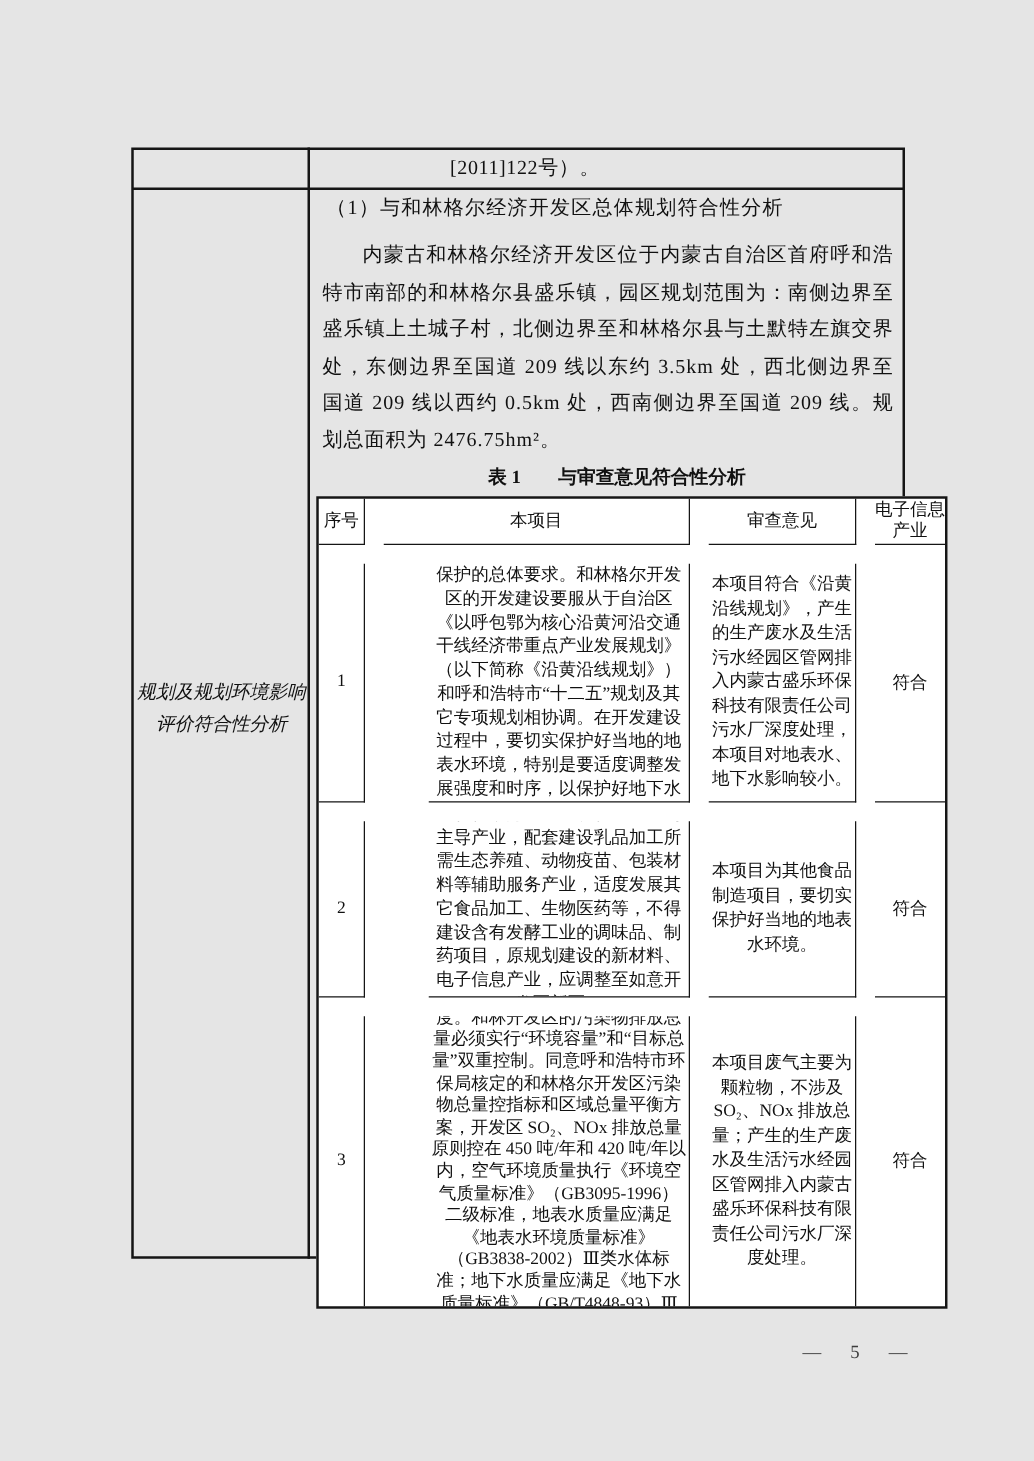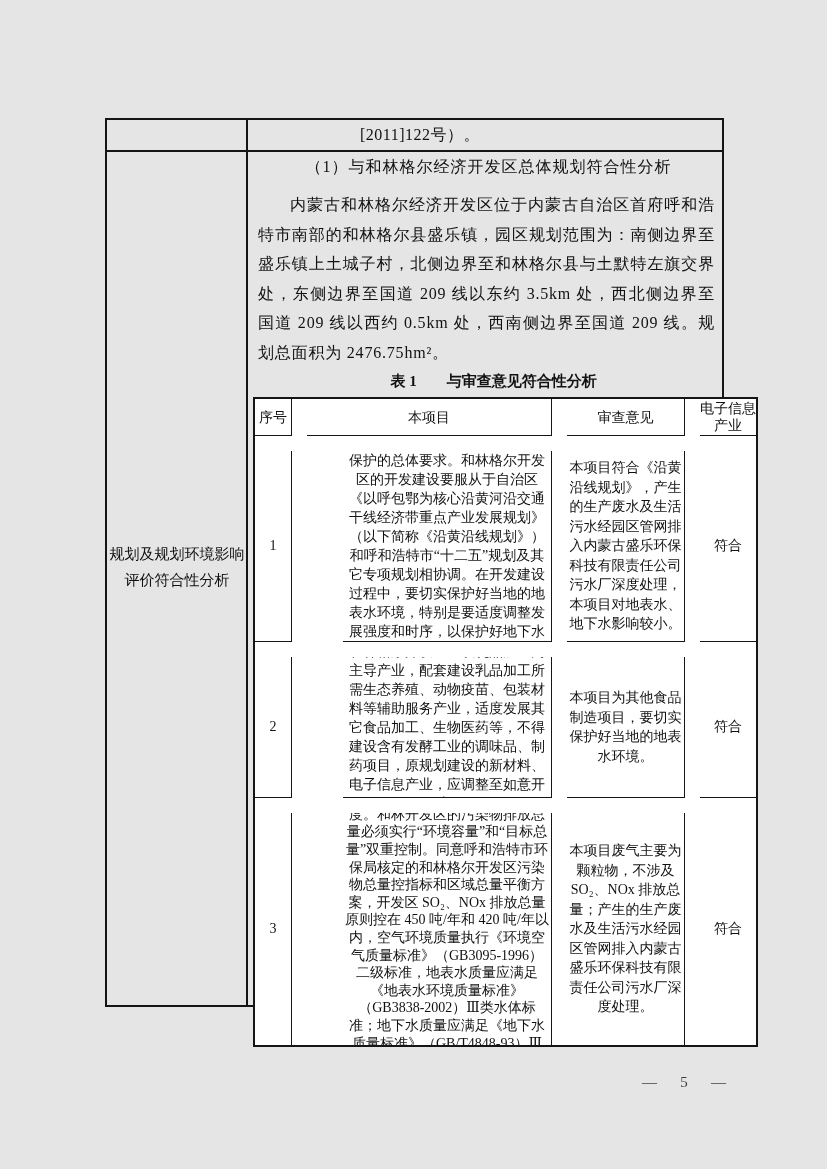--- a/index.html
+++ b/index.html
@@ -21,26 +21,26 @@
   .divider-v {
     position:absolute; left:246px; top:118px; width:2px; height:889px;
     background:#151515;
   }
   .doc-number {
     position:absolute; left:360px; top:123px; font-size:16px; line-height:24px;
     letter-spacing:0.5px;
   }
   .row-label {
     position:absolute; left:109px; top:541px; width:136px;
-    text-align:center; font-size:15px; line-height:26px;
+    text-align:center; font-size:15px; line-height:26px;font-style:italic;
   }
   
   .heading {
     position:absolute; left:261px; top:156px; width:455px;
-    font-size:16px; line-height:22px; letter-spacing:1px;text-align:center;
+    font-size:16px; line-height:22px; letter-spacing:1px;
   }
   .paragraph {
     position:absolute; left:258px; top:190px; width:457px;
     font-size:16px; line-height:29.5px; text-align:justify;
     text-indent:2em; letter-spacing:0.8px;
   }
   .t1-caption {
     position:absolute; left:253px; top:372px; width:458px;
     text-align:center; font-weight:bold; font-size:15px;
   }

